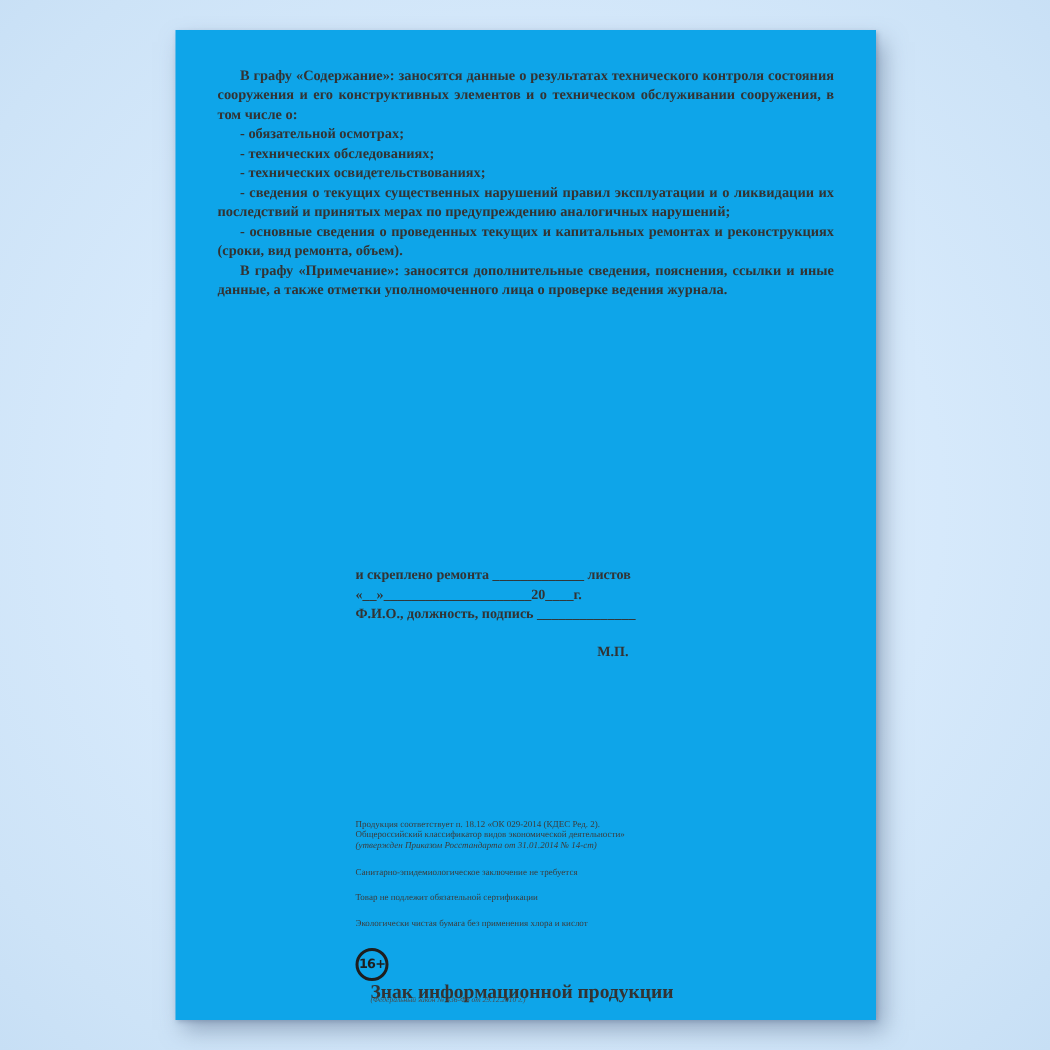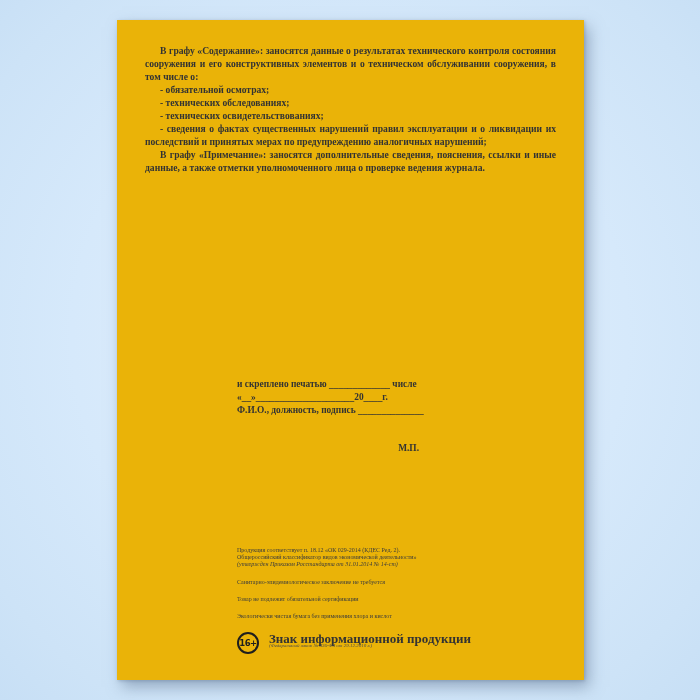--- a/index.html
+++ b/index.html
@@ -6,21 +6,21 @@
   html, body { width: 700px; height: 700px; overflow: hidden; }
   body {
     font-family: "Liberation Serif", serif;
     background: radial-gradient(circle at 50% 48%, #e4f0fc 0%, #d6e9fb 55%, #cde3f7 85%, #c7dff5 100%);
   }
   .stage { position: relative; width: 700px; height: 700px; }
   .page {
     position: absolute;
     left: 117px; top: 20px;
     width: 467px; height: 660px;
-    background: #eab308;
+    background: #0ea5e9;
     box-shadow: 5px 7px 14px rgba(90, 112, 142, 0.50), 1px 1px 3px rgba(90, 112, 142, 0.35);
     color: #303030;
   }
 
   
   .intro {
     position: absolute;
     left: 28px; right: 28px; top: 24px;
     font-size: 9.6px;
     line-height: 13px;
@@ -37,39 +37,40 @@
     width: 196px;
     font-size: 9.4px;
     line-height: 13px;
     font-weight: bold;
     color: #333333;
     white-space: nowrap;
   }
   .sig .stamp {
     text-align: right;
     padding-right: 14px;
-    margin-top: 25px;
+    margin-top: 12px;
   }
 
   
   .fine {
     position: absolute;
     left: 120px; top: 527px;
     width: 300px;
     font-size: 6px;
     line-height: 7.2px;
     color: #3c3c3c;
   }
   .fp-block { margin-bottom: 10px; }
   .it { font-style: italic; }
 
   .badge-row {
     display: flex;
     align-items: flex-start;
     margin-top: 12px;
+    flex-direction: column;
   }
   .badge {
     width: 22px; height: 22px;
     border: 2.4px solid #1e1e1e;
     border-radius: 50%;
     display: flex;
     align-items: center;
     justify-content: center;
     font-family: "DejaVu Sans", sans-serif;
     font-weight: bold;
@@ -96,26 +97,27 @@
 <body>
 
 <div class="stage">
   <div class="page">
 
     <div class="intro">
       <p>В графу «Содержание»: заносятся данные о результатах технического контроля состояния сооружения и его конструктивных элементов и о техническом обслуживании сооружения, в том числе о:</p>
       <p>- обязательной осмотрах;</p>
       <p>- технических обследованиях;</p>
       <p>- технических освидетельствованиях;</p>
-      <p>- сведения о фактах существенных нарушений правил эксплуатации и о ликвидации их последствий и принятых мерах по предупреждению аналогичных нарушений;</p>
+      <p>- сведения о текущих существенных нарушений правил эксплуатации и о ликвидации их последствий и принятых мерах по предупреждению аналогичных нарушений;</p>
+      <p>- основные сведения о проведенных текущих и капитальных ремонтах и реконструкциях (сроки, вид ремонта, объем).</p>
       <p>В графу «Примечание»: заносятся дополнительные сведения, пояснения, ссылки и иные данные, а также отметки уполномоченного лица о проверке ведения журнала.</p>
     </div>
 
     <div class="sig">
-      <div>и скреплено печатью _____________ числе</div>
+      <div>и скреплено ремонта _____________ листов</div>
       <div>«__»_____________________20____г.</div>
       <div>Ф.И.О., должность, подпись ______________</div>
       <div class="stamp">М.П.</div>
     </div>
 
     <div class="fine">
       <div class="fp-block">
         <div>Продукция соответствует п. 18.12 «ОК 029-2014 (КДЕС Ред. 2).</div>
         <div>Общероссийский классификатор видов экономической деятельности»</div>
         <div class="it">(утвержден Приказом Росстандарта от 31.01.2014 № 14-ст)</div>

